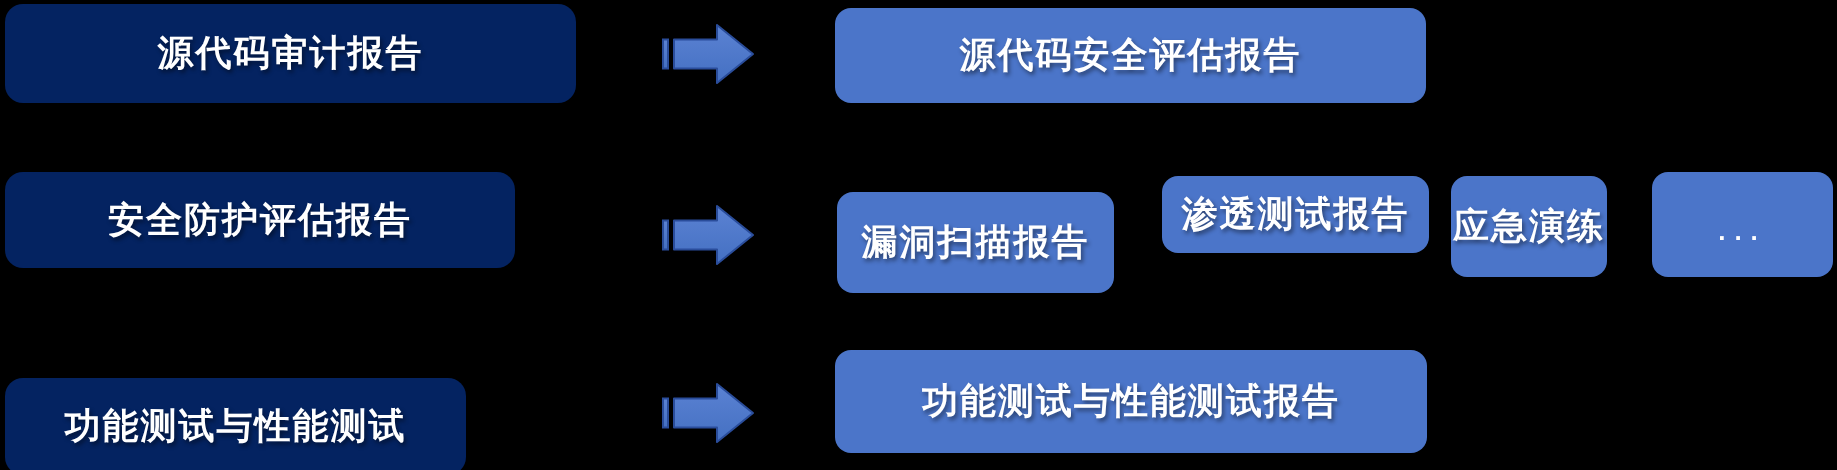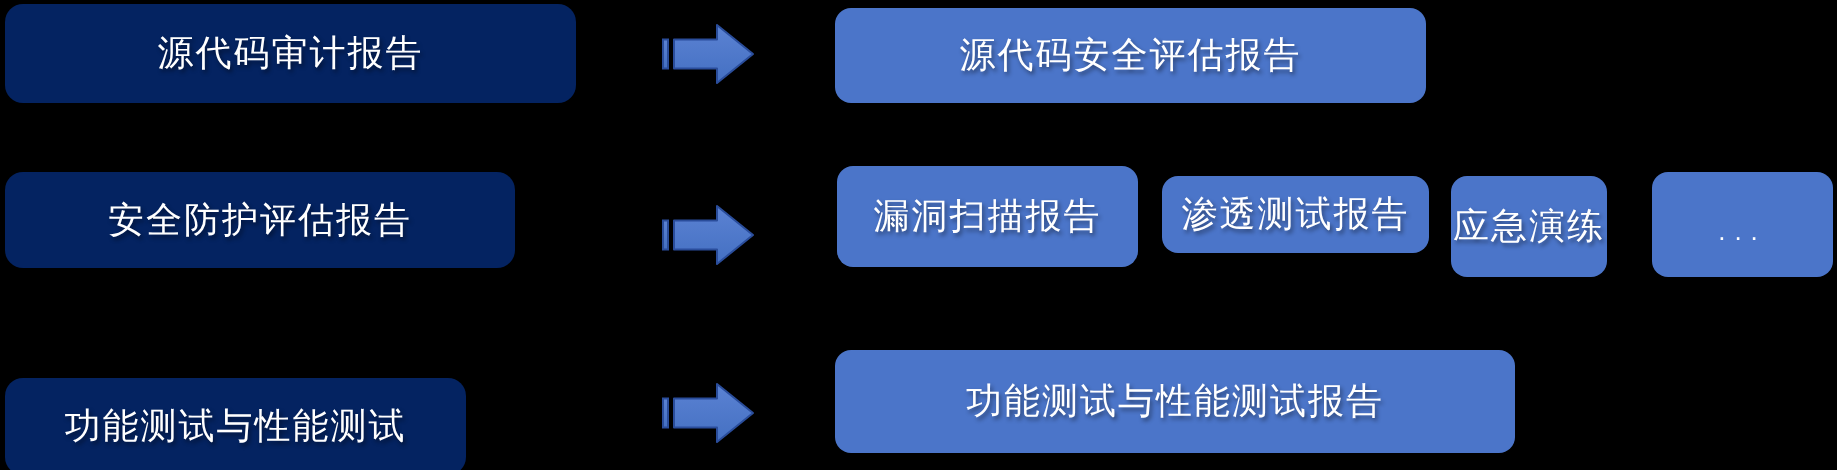--- a/index.html
+++ b/index.html
@@ -14,54 +14,54 @@
     background: #000000;
     overflow: hidden;
     font-family: "Liberation Sans", "DejaVu Sans", sans-serif;
   }
   .box {
     position: absolute;
     display: flex;
     align-items: center;
     justify-content: center;
     color: #ffffff;
-    font-weight: normal;
+    font-weight: bold;
     font-size: 36px;
     letter-spacing: 2px;
     text-shadow: 2px 3px 4px rgba(0,0,0,0.45);
     box-sizing: border-box;
     white-space: nowrap;
     text-align: right;
   }
   .navy {
     background: #042361;
     border-radius: 18px;
   }
   .blue {
     background: #4B75C9;
     border-radius: 16px;
   }
   
   .r1-src { left: 5px;    top: 4px;   width: 571px; height: 99px;  }
   .r1-out { left: 835px;  top: 8px;   width: 591px; height: 95px;  }
   
   .r2-src { left: 5px;    top: 172px; width: 510px; height: 96px;  }
-  .r2-o1  { left: 837px;  top: 166px; width: 301px; height: 101px; }
+  .r2-o1  { left: 837px;  top: 192px; width: 277px; height: 101px; }
   .r2-o2  { left: 1162px; top: 176px; width: 267px; height: 77px; }
   .r2-o3  { left: 1451px; top: 176px; width: 156px; height: 101px; }
   .r2-o4  { left: 1652px; top: 172px; width: 181px; height: 105px; }
   .r2-o4 span {
     font-size: 26px;
     letter-spacing: 9px;
     transform: translateY(7px);
     text-shadow: none;
   }
   
   .r3-src { left: 5px;    top: 378px; width: 461px; height: 97px;  }
-  .r3-out { left: 835px;  top: 350px; width: 680px; height: 103px; }
+  .r3-out { left: 835px;  top: 350px; width: 592px; height: 103px; }
   
   .arrow {
     position: absolute;
     left: 660px;
     width: 95px;
     height: 62px;
   }
   .a1 { top: 23px;  }
   .a2 { top: 204px; }
   .a3 { top: 382px; }

